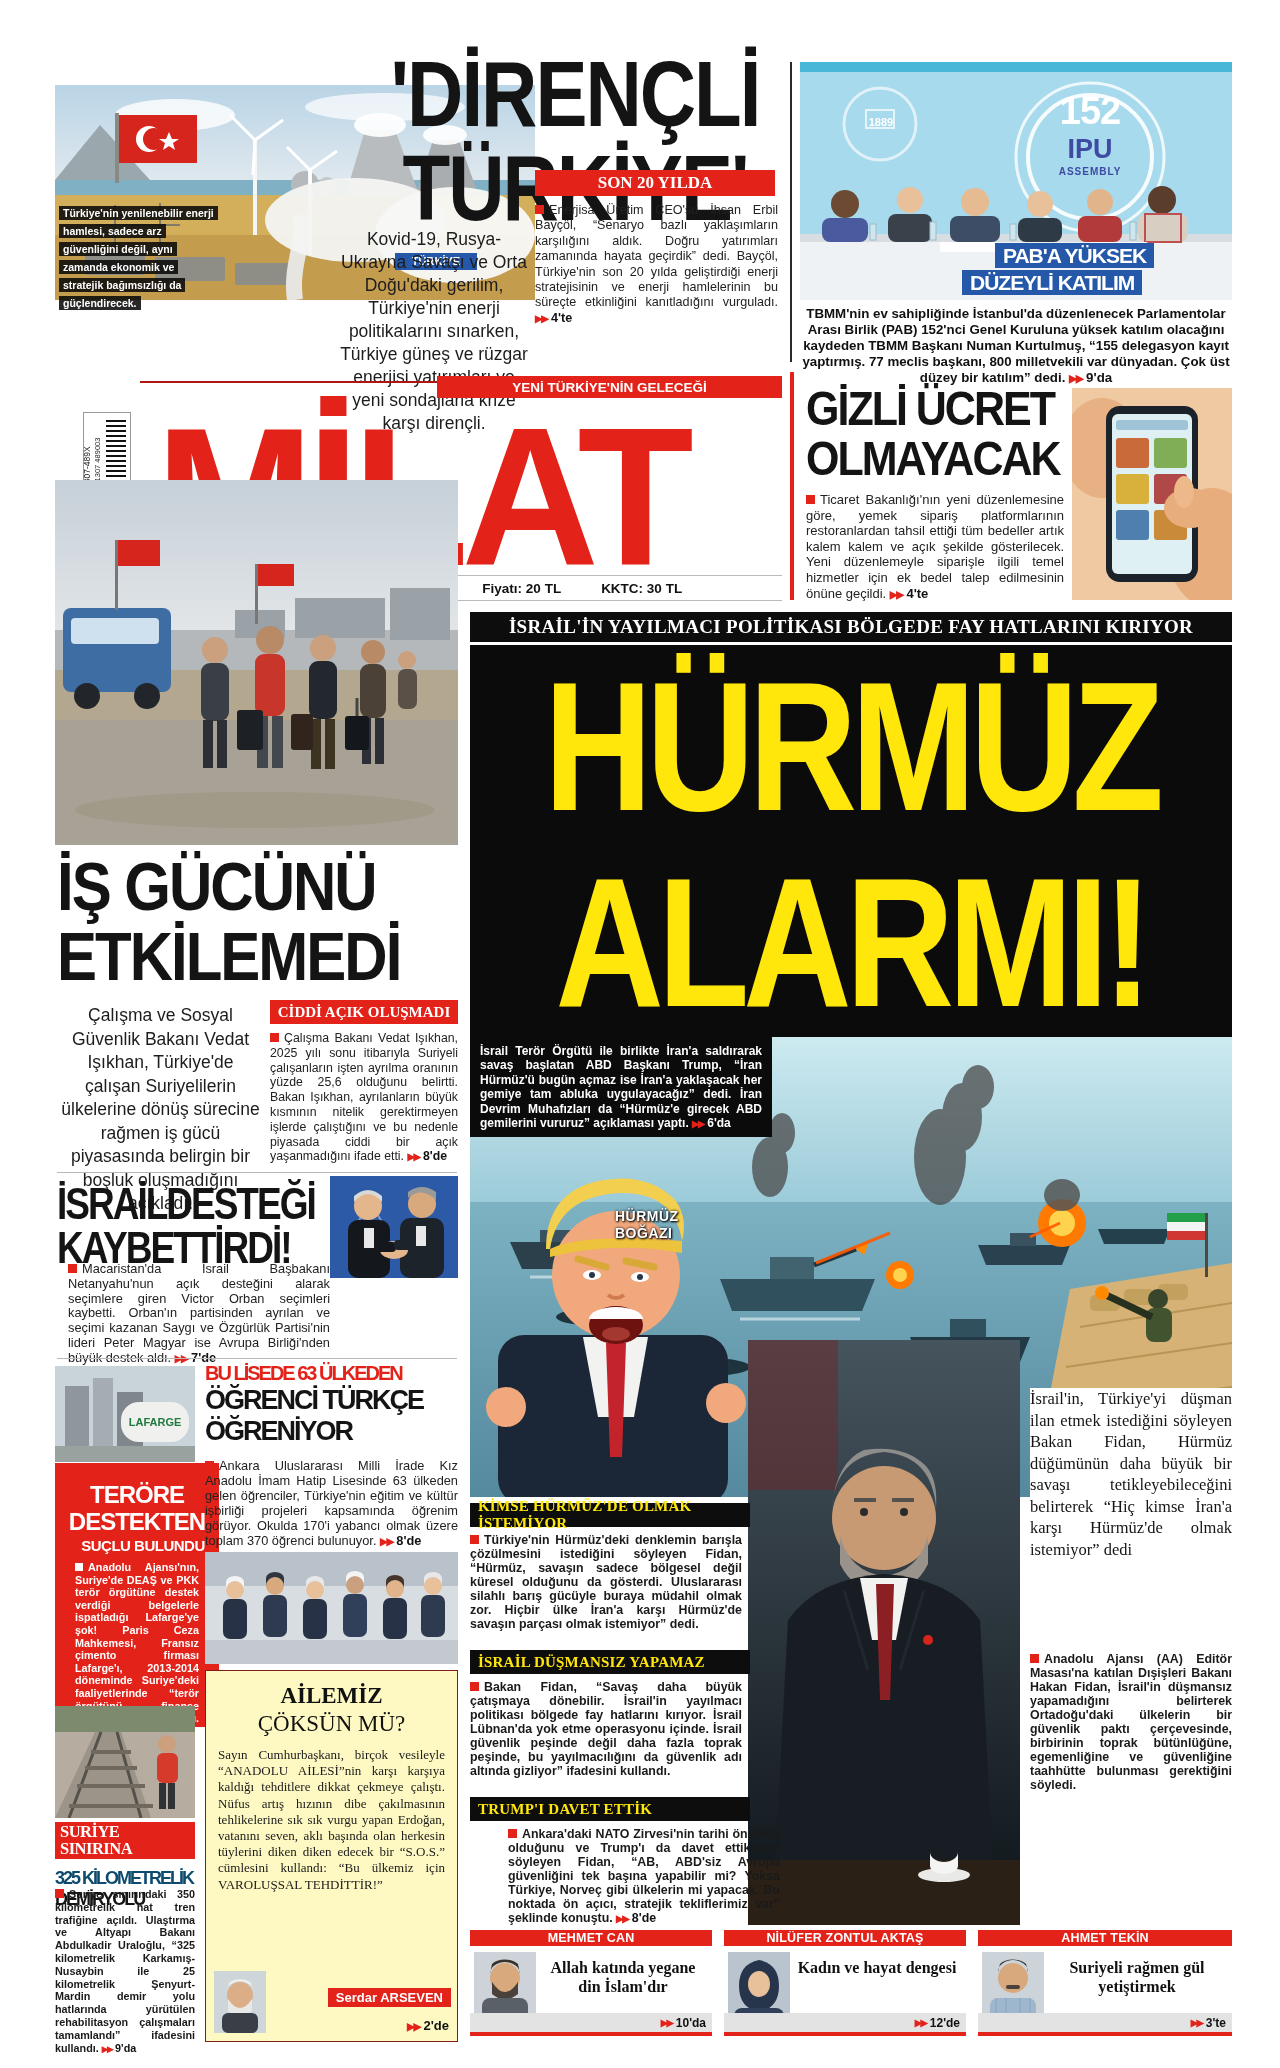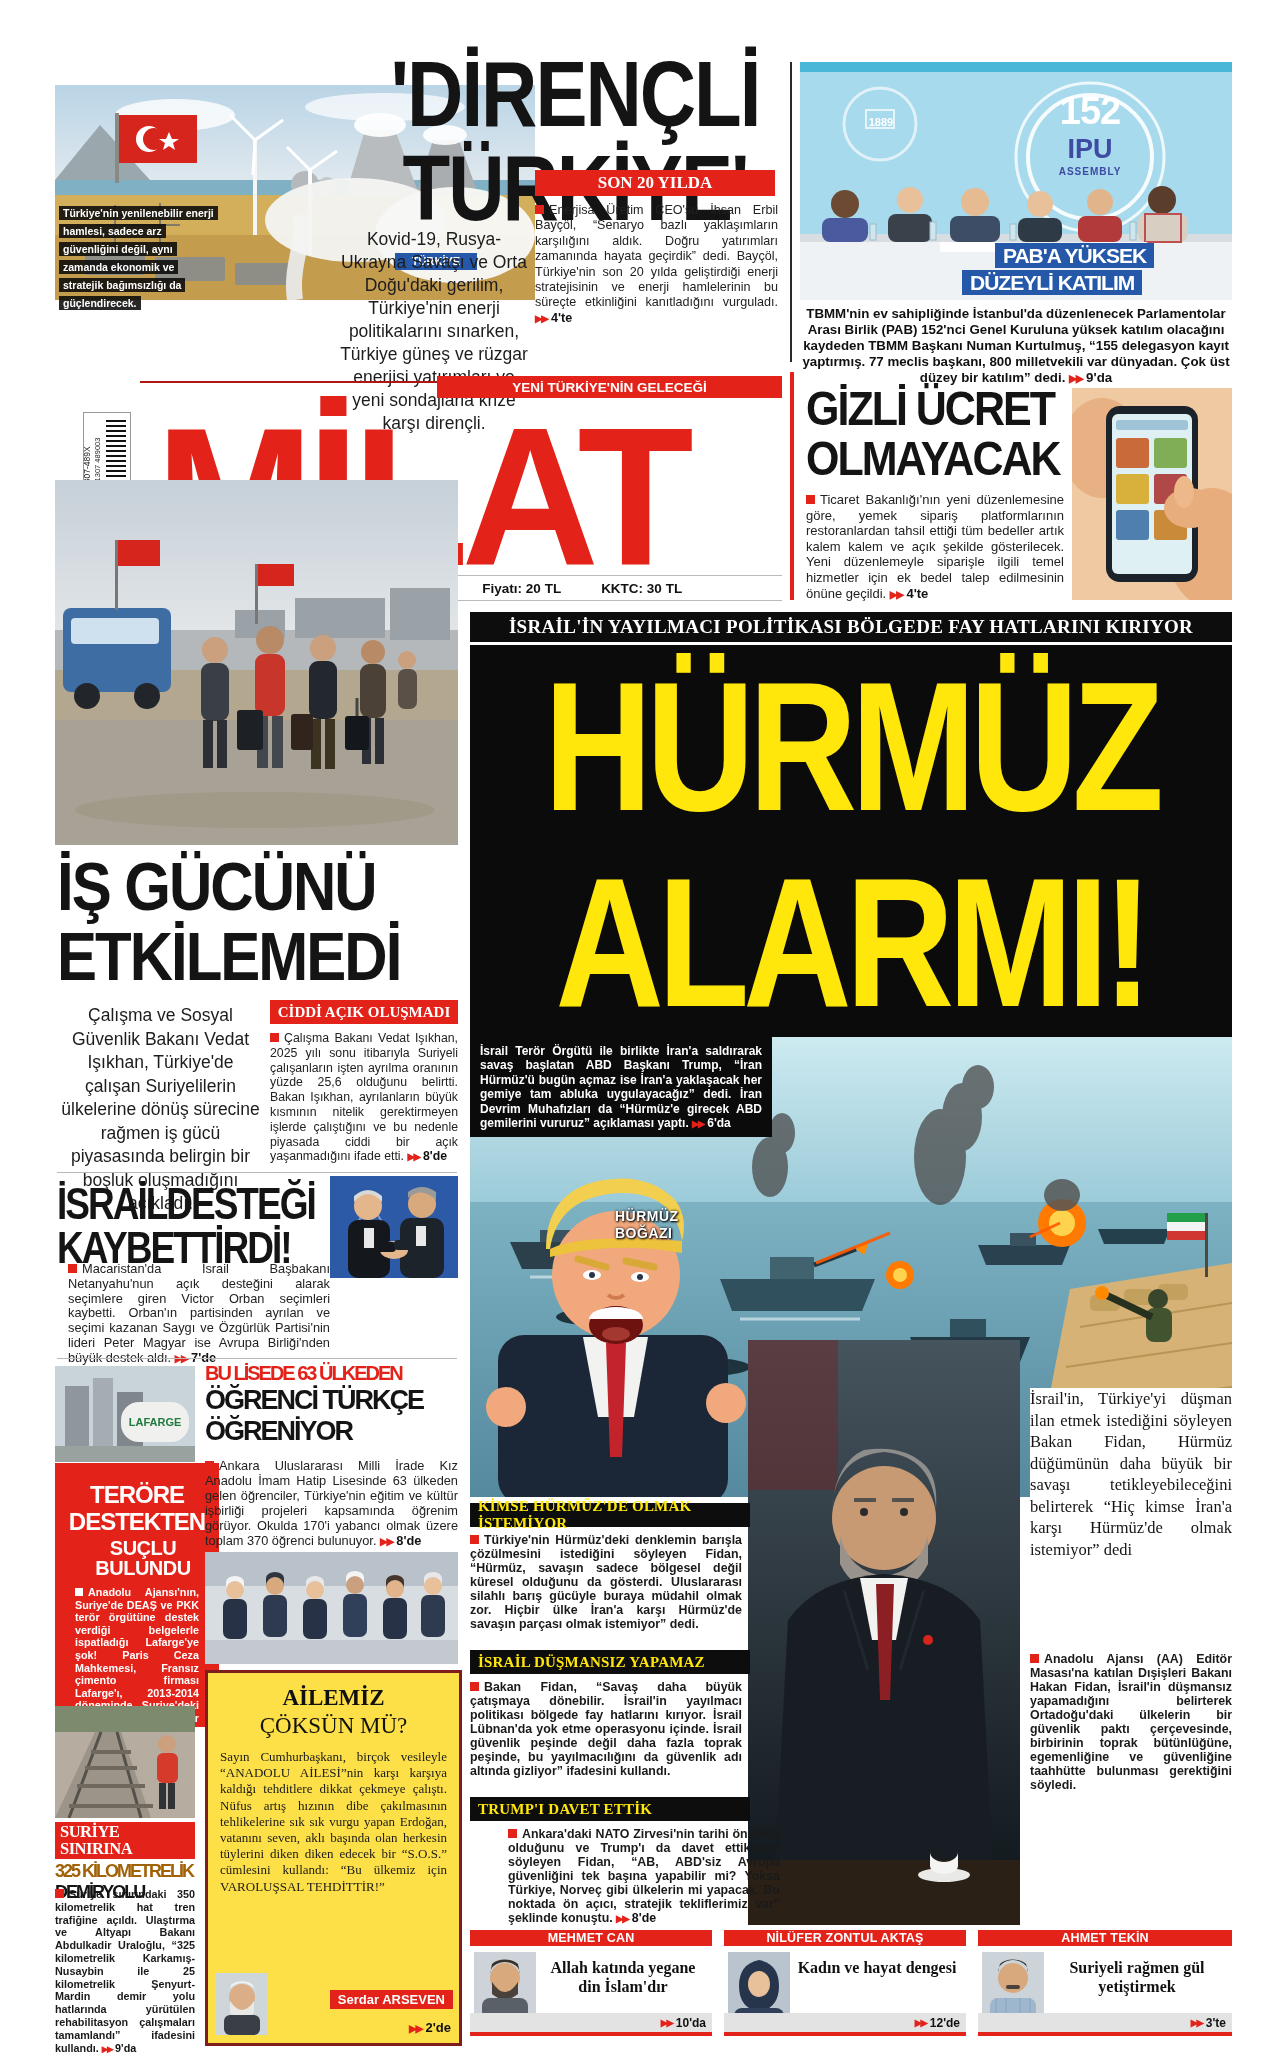--- a/index.html
+++ b/index.html
@@ -308,21 +308,21 @@
       <rect x="62" y="26" width="26" height="54" fill="#7f878c"></rect>
       <ellipse cx="100" cy="56" rx="34" ry="20" fill="#e8e8e6"></ellipse>
       <rect x="66" y="36" width="68" height="40" rx="18" fill="#f0f0ee"></rect>
       <text x="100" y="60" text-anchor="middle" font-size="11" font-weight="bold" fill="#1f7a3d" font-family="Liberation Sans,sans-serif">LAFARGE</text>
       <rect y="80" width="140" height="16" fill="#9aa29f"></rect>
     </svg>
   </div>
   <div class="abs" style="left:55px;top:1463px;width:140px;height:240px;background:#e32219;color:#fff;padding:12px;">
     <div class="cond ctr" style="font-size:24px;padding-top:8px;letter-spacing:-1px;">TERÖRE</div>
     <div class="cond ctr" style="font-size:24px;padding-top:3px;letter-spacing:-1px;">DESTEKTEN</div>
-    <div class="cond ctr" style="font-size:20px;padding-top:4px;letter-spacing:-0.5px;margin-left:12px;">SUÇLU BULUNDU</div>
+    <div class="cond ctr" style="font-size:15px;padding-top:4px;letter-spacing:-0.5px;margin-left:12px;">SUÇLU BULUNDU</div>
     <div class="jus" style="margin:8px 8px 0 8px;font-weight:bold;font-size:10.8px;line-height:12.6px;">
       <span class="sqw"></span><span>Anadolu Ajansı'nın, Suriye'de DEAŞ ve PKK terör örgütüne destek verdiği belgelerle ispatladığı Lafarge'ye şok! Paris Ceza Mahkemesi, Fransız çimento firması Lafarge'ı, 2013-2014 döneminde Suriye'deki faaliyetlerinde “terör örgütünü finanse etmekten” suçlu buldu.</span>
       <span class="pref"><span class="arr" style="color:#ffd9d6;">▶▶</span> <b style="color:#fff;">7'de</b></span>
     </div>
   </div>
   <div class="abs" style="left:55px;top:1706px;width:140px;height:112px;">
     <svg width="140" height="112" viewBox="0 0 140 112">
       <rect width="140" height="112" fill="#b6ada0"></rect>
       <rect width="140" height="26" fill="#7d8a6d"></rect>
       <polygon points="40,26 66,26 96,112 0,112" fill="#9c9488"></polygon>
@@ -337,21 +337,21 @@
           <line x1="14" y1="100" x2="98" y2="100"></line>
       </g>
       <circle cx="112" cy="38" r="9" fill="#caa07e"></circle>
       <rect x="102" y="47" width="21" height="30" rx="6" fill="#d63a2a"></rect>
       <rect x="104" y="77" width="7" height="26" fill="#2f3237"></rect>
         <rect x="113" y="77" width="7" height="26" fill="#2f3237"></rect>
     </svg>
   </div>
   <div class="abs" style="left:55px;top:1822px;width:140px;">
     <span class="cond kicker-red" style="display:inline-block;font-size:16.5px;padding:2px 5px;letter-spacing:-0.5px;">SURİYE SINIRINA</span>
-    <div class="cond" style="font-size:18px;color:#a16207;padding-top:3px;">325 KİLOMETRELİK</div>
+    <div class="cond" style="font-size:18px;color:#0c4a6e;padding-top:10px;">325 KİLOMETRELİK</div>
     <div class="cond" style="font-size:18px;color:#141414;padding-top:3px;">DEMİRYOLU</div>
   </div>
   <div class="abs jus" style="left:55px;top:1888px;width:140px;font-weight:bold;font-size:10.8px;line-height:12.8px;color:#1a1a1a;">
     <span class="sq"></span><span>Suriye sınırındaki 350 kilometrelik hat tren trafiğine açıldı. Ulaştırma ve Altyapı Bakanı Abdulkadir Uraloğlu, “325 kilometrelik Karkamış-Nusaybin ile 25 kilometrelik Şenyurt-Mardin demir yolu hatlarında yürütülen rehabilitasyon çalışmaları tamamlandı” ifadesini kullandı.</span>
     <span class="pref"><span class="arr">▶▶</span> <b>9'da</b></span>
   </div>
 
   <div class="abs" style="left:205px;top:1363px;width:253px;">
     <div class="cond" style="font-size:20px;color:#e32219;">BU LİSEDE 63 ÜLKEDEN</div>
     <div class="cond" style="font-size:27px;color:#141414;padding-top:4px;">ÖĞRENCİ TÜRKÇE</div>
@@ -393,21 +393,21 @@
           </g>
         <g transform="translate(216,24)">
             <circle cx="12" cy="10" r="9" fill="#e8c09a"></circle>
             <path d="M3,10 a9,9 0 0 1 18,0 l0,-8 a9,6 0 0 0 -18,0 z" fill="#e8e8e8"></path>
             <rect x="0" y="19" width="24" height="42" rx="7" fill="#2e3a50"></rect>
           </g>
       </g>
       <rect y="88" width="253" height="24" fill="#c3c9cf"></rect>
     </svg>
   </div>
-  <div class="abs" style="left:205px;top:1670px;width:251px;height:370px;border:3px solid #7f1d1d;background:#fde047;">
+  <div class="abs" style="left:205px;top:1670px;width:251px;height:370px;border:1px solid #7f1d1d;background:#fef9c3;">
     <div class="serif ctr" style="font-weight:bold;font-size:23px;padding-top:12px;color:#111;">AİLEMİZ</div>
     <div class="serif ctr" style="font-weight:normal;font-size:23px;padding-top:2px;color:#111;">ÇÖKSÜN MÜ?</div>
     <div class="serif jus" style="margin:10px 12px 0 12px;font-size:13px;line-height:16.2px;color:#1a1a1a;">Sayın Cumhurbaşkanı, birçok vesileyle “ANADOLU AİLESİ”nin karşı karşıya kaldığı tehditlere dikkat çekmeye çalıştı. Nüfus artış hızının dibe çakılmasının tehlikelerine sık sık vurgu yapan Erdoğan, vatanını seven, aklı başında olan herkesin tüylerini diken diken edecek bir “S.O.S.” cümlesini kullandı: “Bu ülkemiz için VAROLUŞSAL TEHDİTTİR!”</div>
     <div class="abs" style="left:8px;bottom:8px;width:52px;height:62px;">
       <svg width="52" height="62" viewBox="0 0 52 62">
         <rect width="52" height="62" fill="#cfd6da"></rect>
         <circle cx="26" cy="24" r="13" fill="#dcae87"></circle>
         <path d="M13,20 a13,10 0 0 1 26,0 l-2,-8 a13,8 0 0 0 -22,0 z" fill="#f2f2f0"></path>
         <path d="M14,28 q12,18 24,0 l0,12 q-12,10 -24,0 z" fill="#e8e8e6"></path>
         <rect x="8" y="42" width="36" height="20" rx="6" fill="#3a3f47"></rect>

